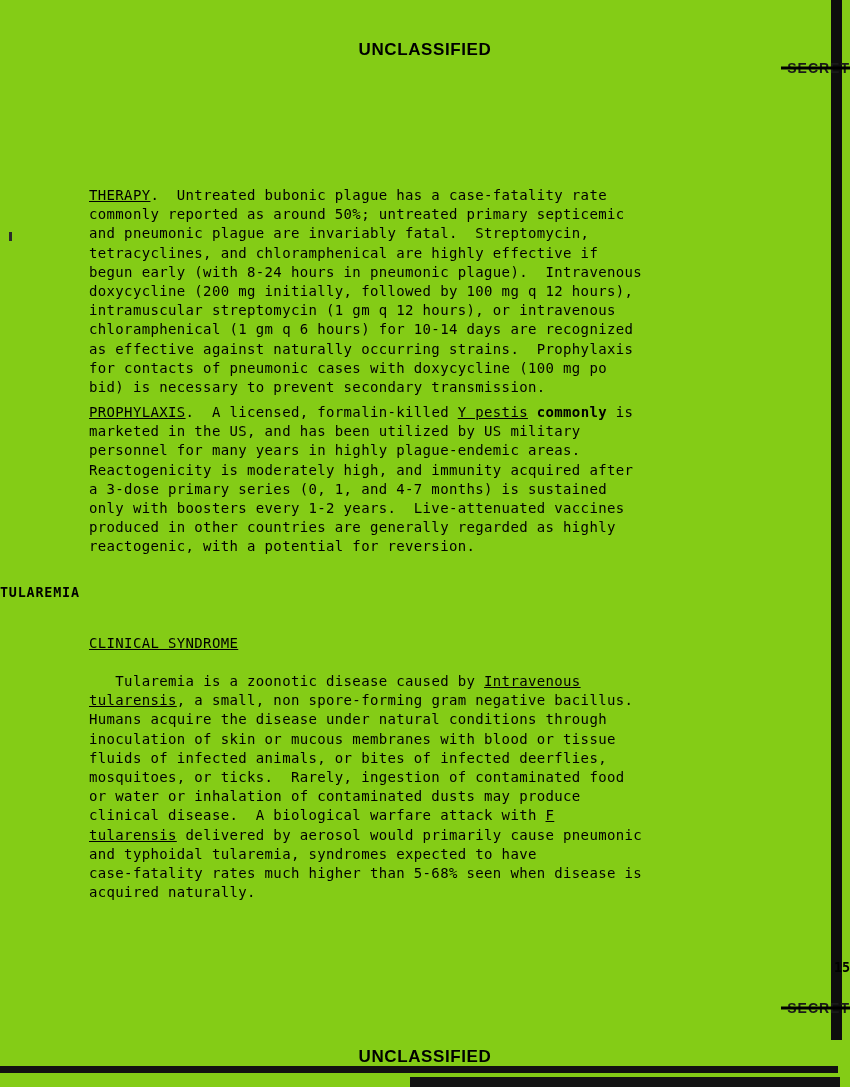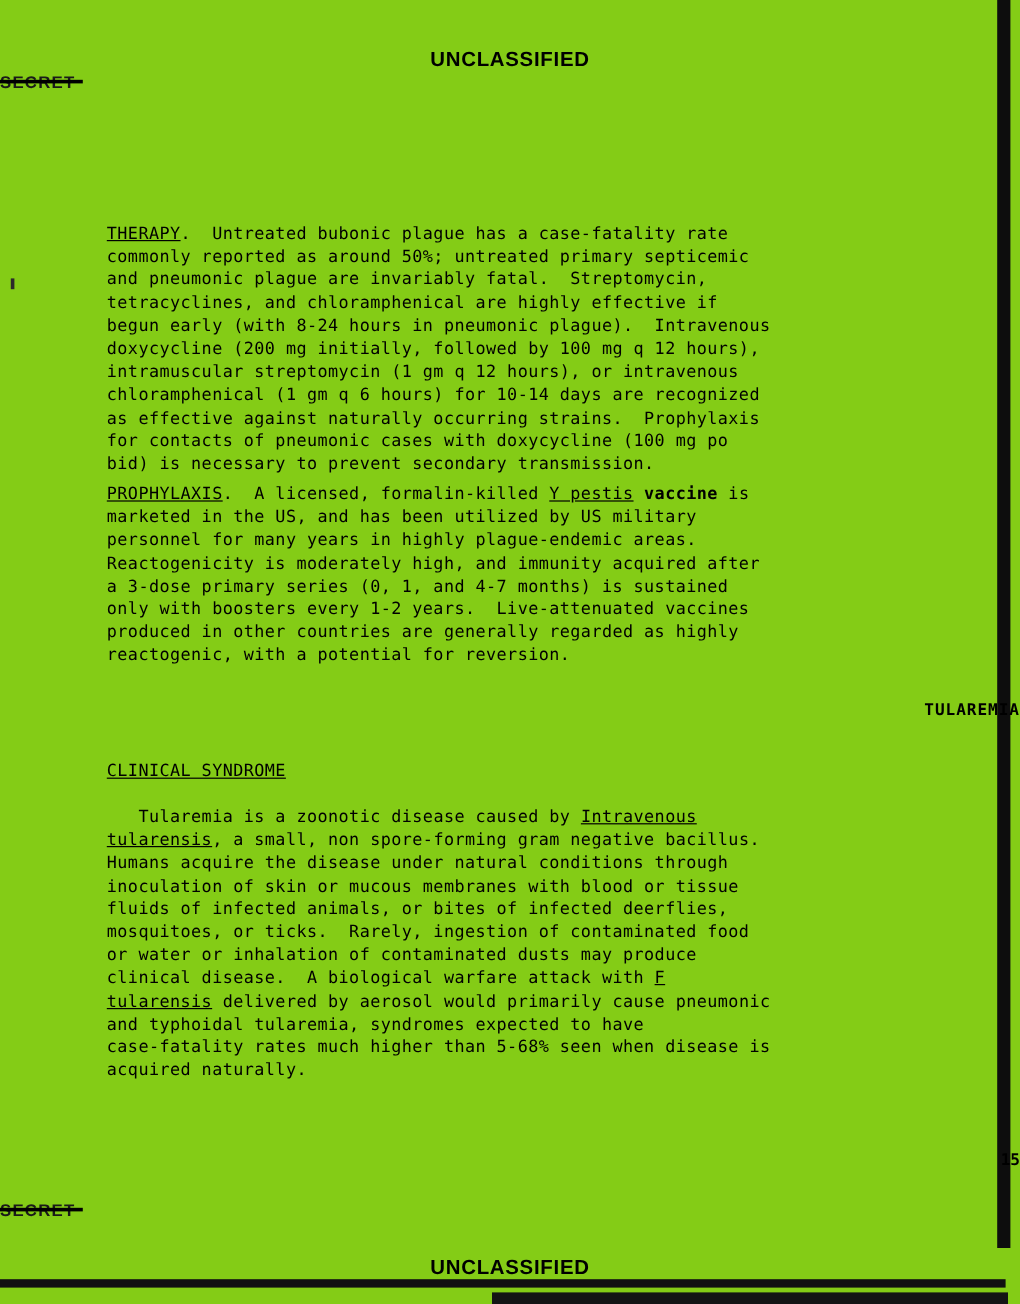--- a/index.html
+++ b/index.html
@@ -64,21 +64,21 @@
     font-weight: bold;
     font-size: 17px;
     letter-spacing: 0.6px;
   }
   .class-top { top: 40px; }
   .class-bottom { top: 1047px; }
 
   .secret-stamp {
     position: absolute;
     width: 100%;
-    text-align: left;
+    text-align: right;
     font-family: "Liberation Sans", sans-serif;
     font-weight: bold;
     font-size: 14px;
     letter-spacing: 1px;
   }
   .secret-stamp span {
     position: relative;
     display: inline-block;
     color: #1a1a1a;
   }
@@ -113,21 +113,21 @@
   .p-tularemia-1 { top: 672px; }
   .p-tularemia-2 { top: 879px; }
 
   .u { text-decoration: underline; }
   .b { font-weight: bold; }
 
   .section-title {
     position: absolute;
     top: 585px;
     width: 100%;
-    text-align: right;
+    text-align: left;
     font-family: "DejaVu Sans Mono", monospace;
     font-weight: bold;
     font-size: 13.4px;
     letter-spacing: 0.8px;
   }
 
   .page-number {
     position: absolute;
     top: 960px;
     width: 100%;
@@ -158,21 +158,21 @@
 and pneumonic plague are invariably fatal.  Streptomycin,
 tetracyclines, and chloramphenical are highly effective if
 begun early (with 8-24 hours in pneumonic plague).  Intravenous
 doxycycline (200 mg initially, followed by 100 mg q 12 hours),
 intramuscular streptomycin (1 gm q 12 hours), or intravenous
 chloramphenical (1 gm q 6 hours) for 10-14 days are recognized
 as effective against naturally occurring strains.  Prophylaxis
 for contacts of pneumonic cases with doxycycline (100 mg po
 bid) is necessary to prevent secondary transmission.</span></div>
 
-  <div class="body-text p-prophylaxis"><span class="u">PROPHYLAXIS</span><span>.  A licensed, formalin-killed </span><span class="u">Y pestis</span><span> </span><span class="b">vaccine</span><span> is
+  <div class="body-text p-prophylaxis"><span class="u">PROPHYLAXIS</span><span>.  A licensed, formalin-killed </span><span class="u">Y pestis</span><span> </span><span class="b">commonly</span><span> is
 marketed in the US, and has been utilized by US military
 personnel for many years in highly plague-endemic areas.
 Reactogenicity is moderately high, and immunity acquired after
 a 3-dose primary series (0, 1, and 4-7 months) is sustained
 only with boosters every 1-2 years.  Live-attenuated vaccines
 produced in other countries are generally regarded as highly
 reactogenic, with a potential for reversion.</span></div>
 
   <div class="section-title">TULAREMIA</div>
 

